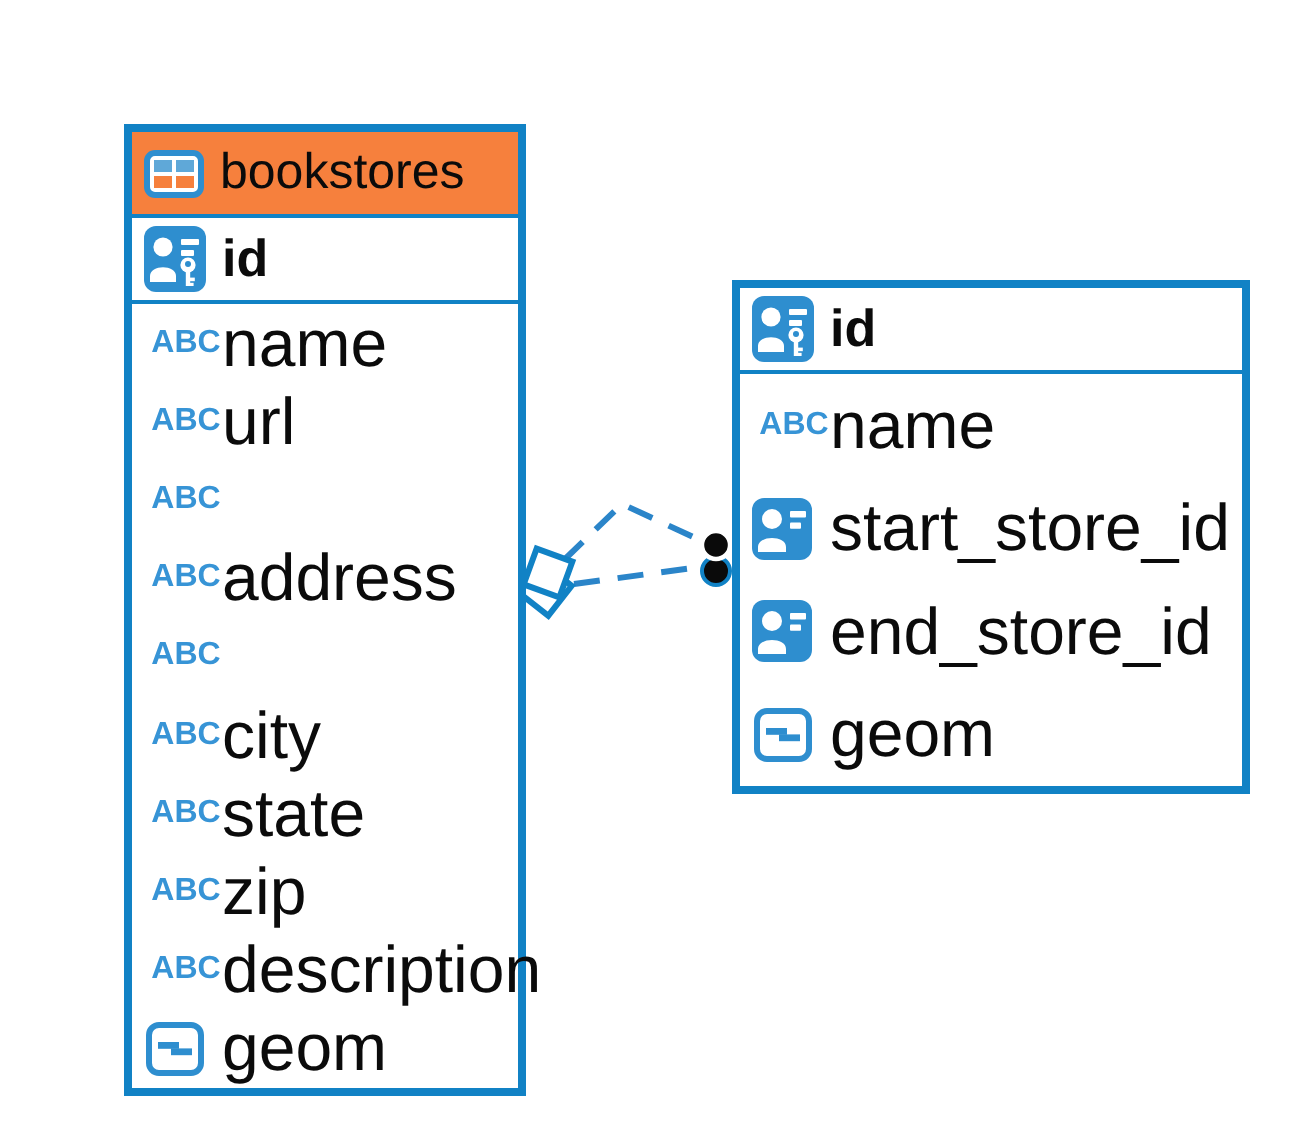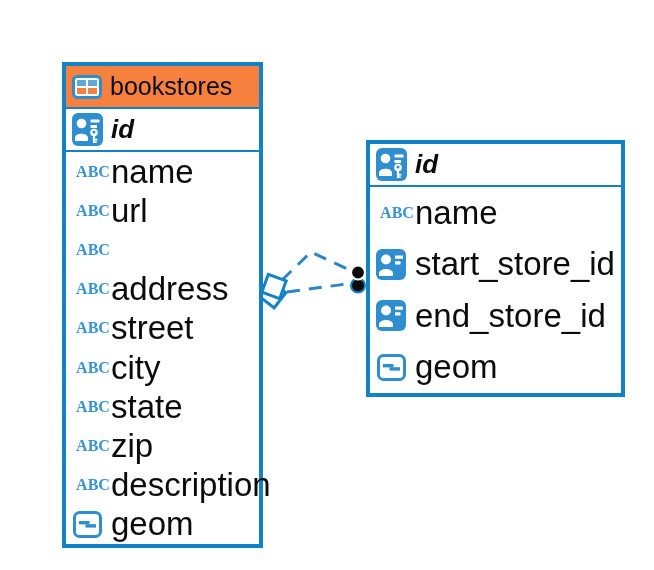--- a/index.html
+++ b/index.html
@@ -9,26 +9,26 @@
           display:flex;flex-direction:column;}
   .t-orange{--cellbg:#f6803d;}
   .t-gray{--cellbg:#e9e9e9;}
   .thead{flex:0 0 41px;display:flex;align-items:center;gap:8px;padding-left:6px;
          border-bottom:2px solid #1182c5;}
   .t-orange .thead{background:#f6803d;}
   .t-gray .thead{background:#e9e9e9;}
   .tname{font-size:25px;white-space:nowrap;}
   .pkrow{flex:0 0 41px;display:flex;align-items:center;padding-left:2px;
          border-bottom:2px solid #1182c5;}
-  .pklabel{font-size:26px;font-weight:700;margin-left:5px;white-space:nowrap;font-style:italic;}
+  .pklabel{font-size:26px;font-weight:700;margin-left:5px;white-space:nowrap;}
   .fields{flex:1 1 auto;display:flex;flex-direction:column;}
   .frow{flex:1 1 0;display:flex;align-items:center;padding-left:2px;min-height:0;}
   .flabel{font-size:33px;margin-left:5px;white-space:nowrap;}
   .islot{width:38px;flex:0 0 38px;display:flex;align-items:center;justify-content:center;}
-  .abc{font-family:Liberation Serif, serif;font-weight:800;font-size:16px;color:#3794d6;
+  .abc{font-family:Liberation Sans, sans-serif;font-weight:800;font-size:16px;color:#3794d6;
        letter-spacing:0px;line-height:1;margin-left:12px;}
   svg.icon{display:block;}
   svg.i-tbl{width:30px;height:24px;}
   svg.i-id{width:31px;height:33px;}
   svg.i-user{width:30px;height:31px;}
   svg.i-geom{width:29px;height:27px;}
   .connector{position:absolute;left:250px;top:235px;width:130px;height:75px;overflow:visible;}
   .defs{position:absolute;width:0;height:0;overflow:hidden;}
 </style>
 </head>
@@ -117,21 +117,20 @@
       <div class="frow">
         <span class="islot">
             <span class="abc">ABC</span>
           </span>
         <span class="flabel">address</span>
       </div>
       <div class="frow">
         <span class="islot">
             <span class="abc">ABC</span>
           </span>
-        <span class="flabel">street</span>
       </div>
       <div class="frow">
         <span class="islot">
             <span class="abc">ABC</span>
           </span>
         <span class="flabel">city</span>
       </div>
       <div class="frow">
         <span class="islot">
             <span class="abc">ABC</span>

